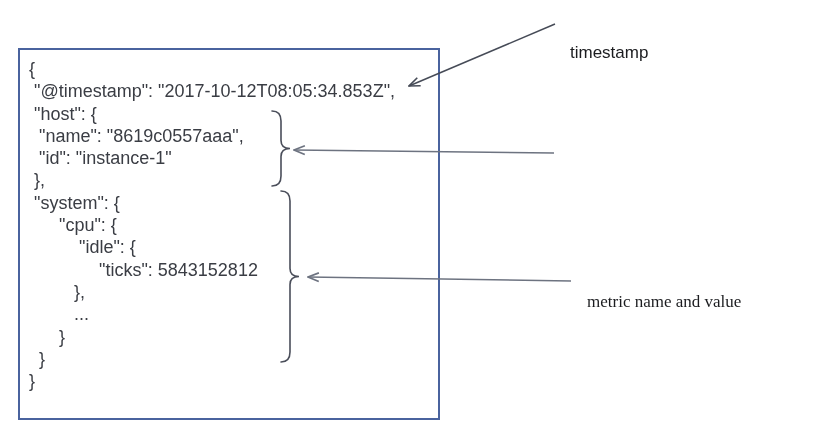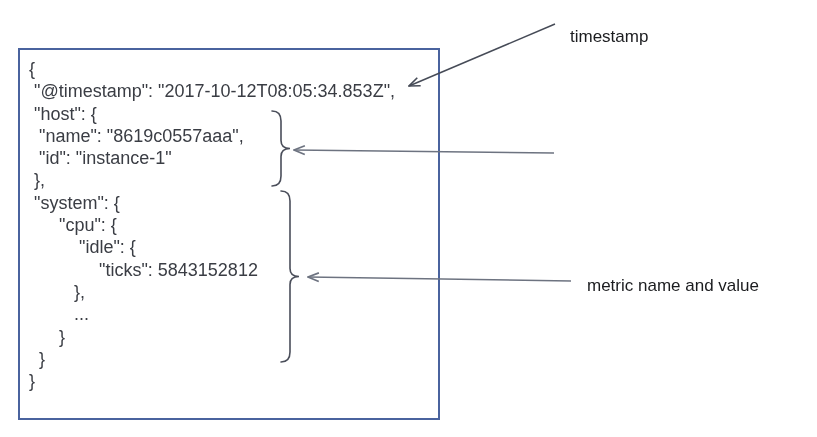--- a/index.html
+++ b/index.html
@@ -43,24 +43,25 @@
     stroke-linecap: round;
   }
   .arrow-dark  { stroke: var(--arrow-dark, #464b57); stroke-width: 1.5; fill: none; }
   .arrow-gray  { stroke: var(--arrow-gray, #6d7380); stroke-width: 1.6; fill: none; }
   .label {
     position: absolute;
     font-size: 17px;
     line-height: 19px;
     color: var(--label-text, #1b1c1f);
     white-space: nowrap;
+    margin-top: 16px;
   }
   .label-timestamp { left: 570px; top: 27px; }
   .label-dimensions { left: 570px; top: 147px; }
-  .label-metric { left: 587px; top: 276px; }
+  .label-metric { left: 587px; top: 276px; font-family: Liberation Serif, serif; }
 </style>
 </head>
 <body>
 
 <div class="canvas">
 
   <div class="json-box">
     <pre class="code">{
  "@timestamp": "2017-10-12T08:05:34.853Z",
  "host": {

